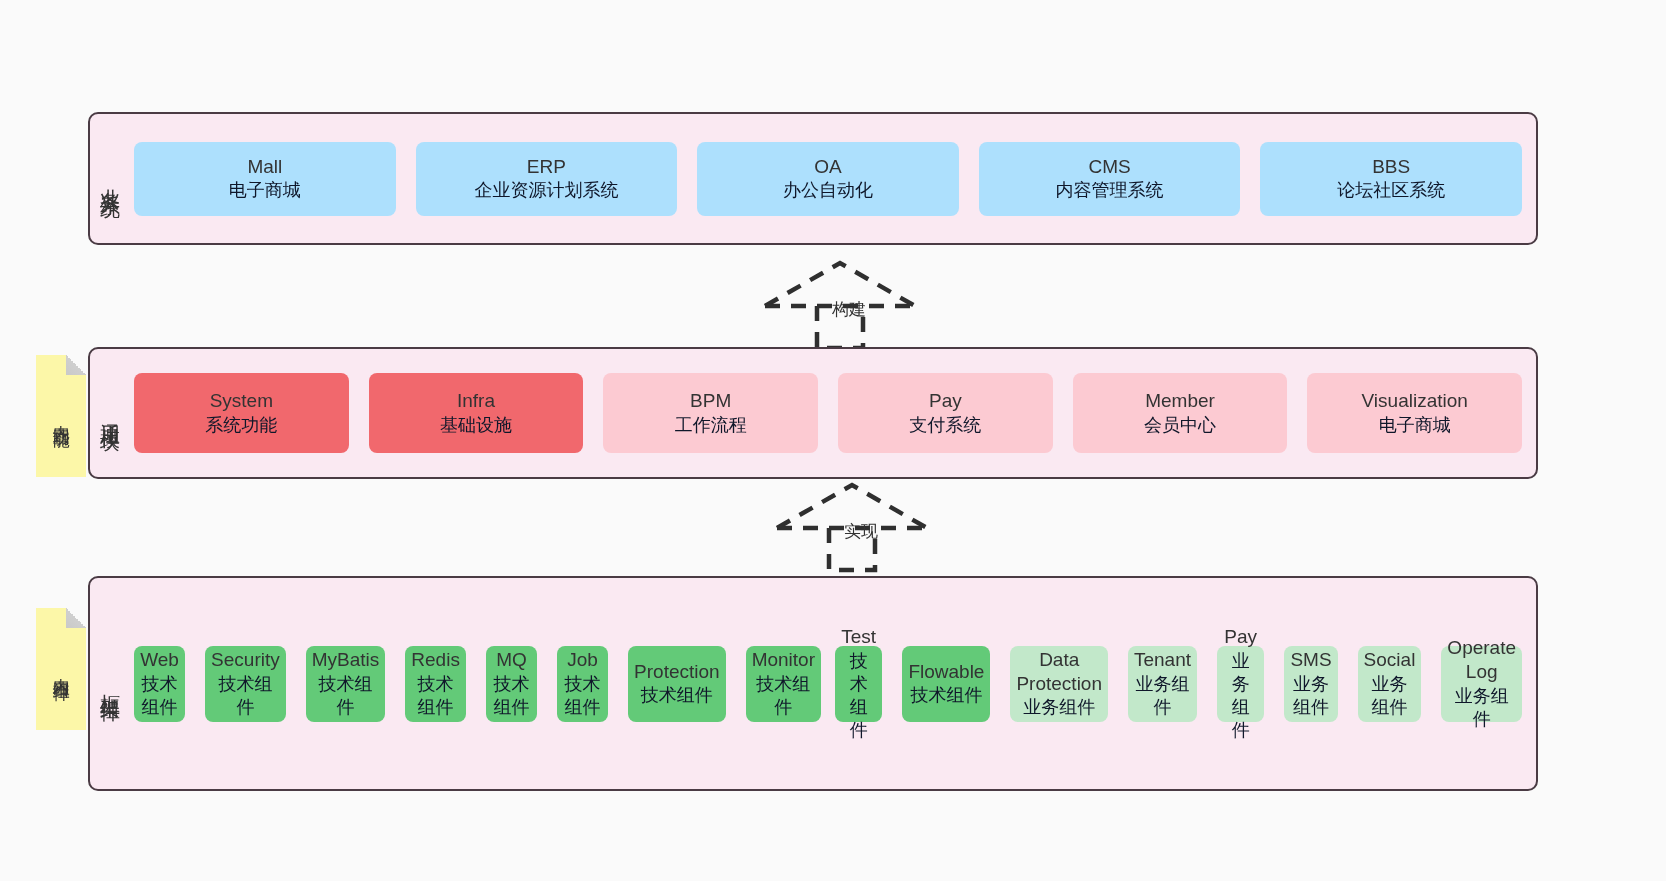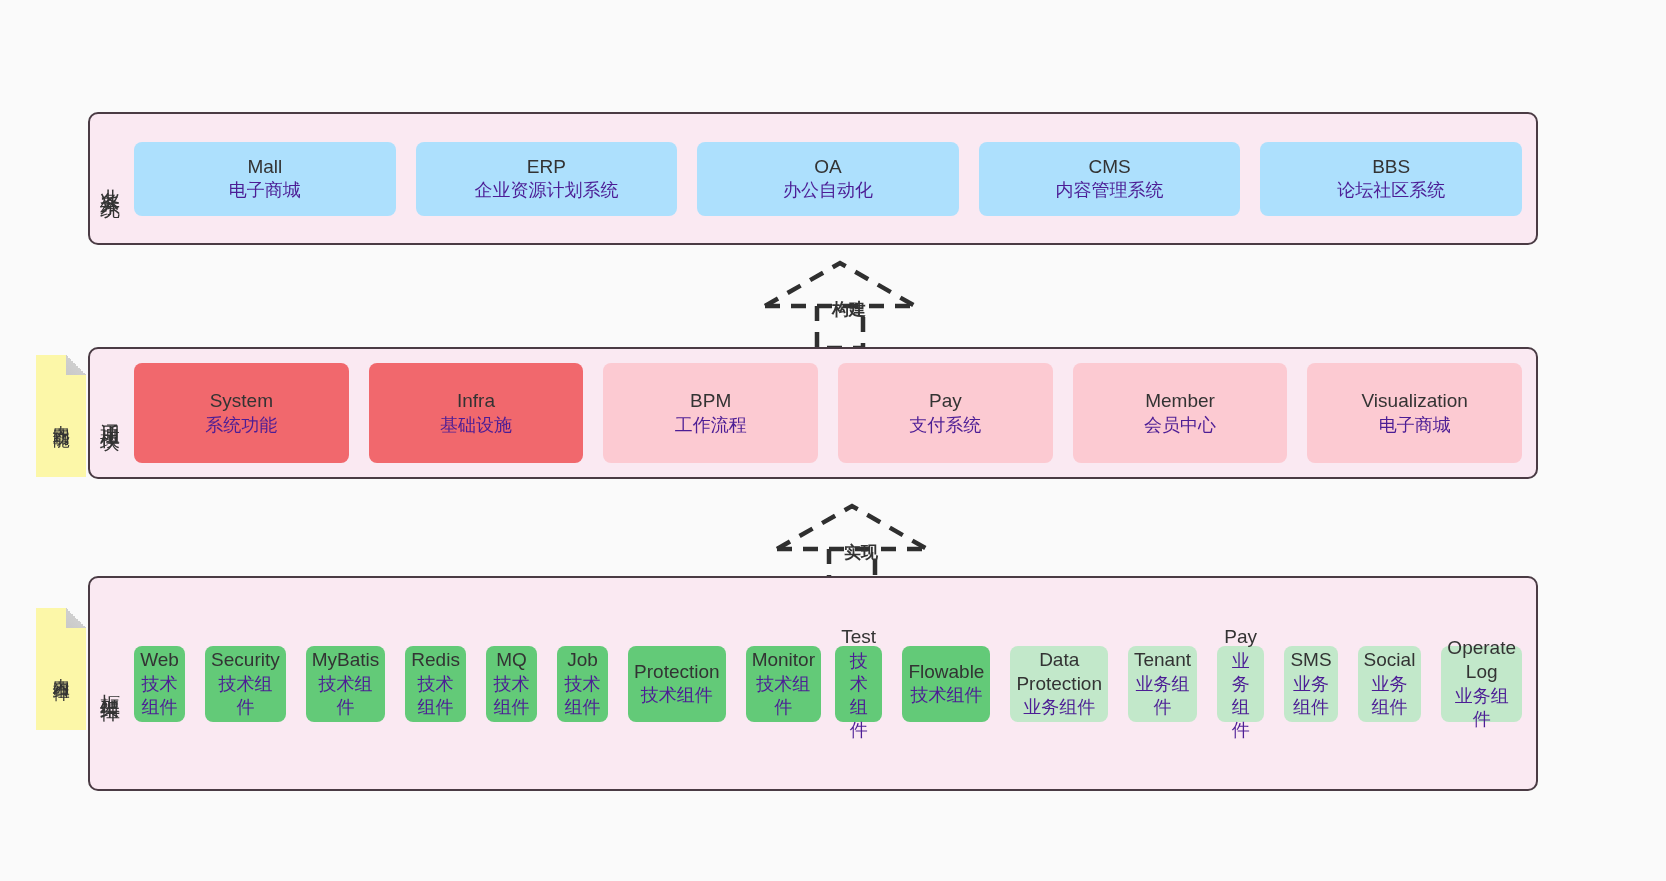--- a/index.html
+++ b/index.html
@@ -77,25 +77,25 @@
     text-align: center;
     line-height: 1.28;
     padding: 4px 6px;
   }
   .card .en {
     font-size: 19px;
     color: #333333;
   }
   .card .cn {
     font-size: 18px;
-    color: #4c1d95;
+    color: #0f172a;
   }
 
   .h-sys  { height: 74px; }
-  .h-mod  { height: 100px; justify-content: center; }
+  .h-mod  { height: 80px; justify-content: center; }
   .h-comp { height: 76px; }
 
   
   .c-blue        { background: #ade0fd; }
   .c-red         { background: #f1686d; }
   .c-pink        { background: #fccad2; }
   .c-green       { background: #63ca78; }
   .c-lightgreen  { background: #c2e8ca; }
 
   
@@ -122,21 +122,20 @@
     width: 20px;
     height: 20px;
     background: linear-gradient(225deg, #fafafa 0%, #fafafa 50%, #cfcfcf 50%, #c9c9c9 100%);
   }
 
   
   .arrow {
     position: absolute;
     width: 160px;
     height: 95px;
-    font-weight: bold;
   }
   .arrow svg {
     position: absolute;
     inset: 0;
     overflow: visible;
   }
   .arrow-label {
     position: absolute;
     left: 50%;
     top: 40px;
@@ -221,21 +220,21 @@
             <div class="cn">会员中心</div>
           </div>
           <div class="card h-mod c-pink">
             <div class="en">Visualization</div>
             <div class="cn">电子商城</div>
           </div>
         </div>
     </div>
   </div>
 
-  <div class="arrow" style="left:772px; top:501px;">
+  <div class="arrow" style="left:772px; top:480px;">
     <svg viewBox="0 0 160 95" width="160" height="95" aria-hidden="true">
       <path d="M 5 48 L 80 5 L 155 48" fill="none" stroke="#2f2f2f" stroke-width="4.5" stroke-dasharray="15 11" stroke-linecap="butt"></path>
       <path d="M 5 48 L 155 48" fill="none" stroke="#2f2f2f" stroke-width="4.5" stroke-dasharray="15 11" stroke-linecap="butt"></path>
       <path d="M 57 48 L 57 90 L 103 90 L 103 48" fill="none" stroke="#2f2f2f" stroke-width="4.5" stroke-dasharray="15 11" stroke-linecap="butt"></path>
     </svg>
     <span class="arrow-label">实现</span>
   </div>
 
   <div class="note" style="left:36px; top:608px; width:50px; height:122px;">
     <span>内置组件</span>

